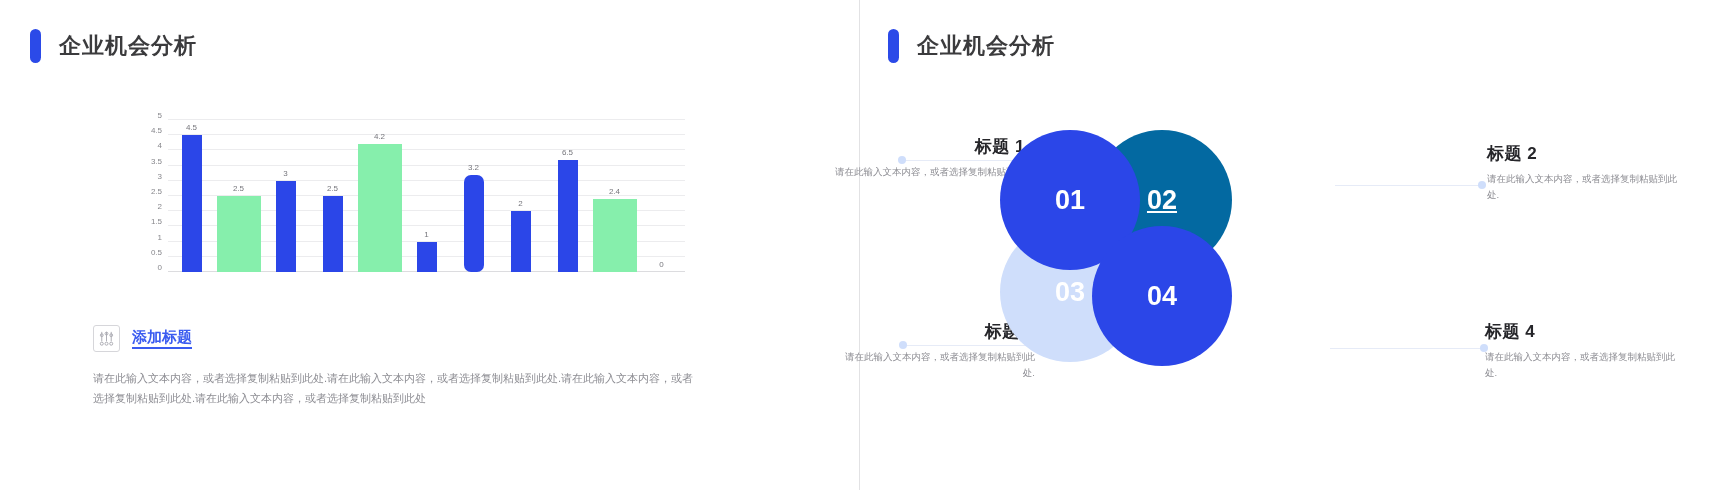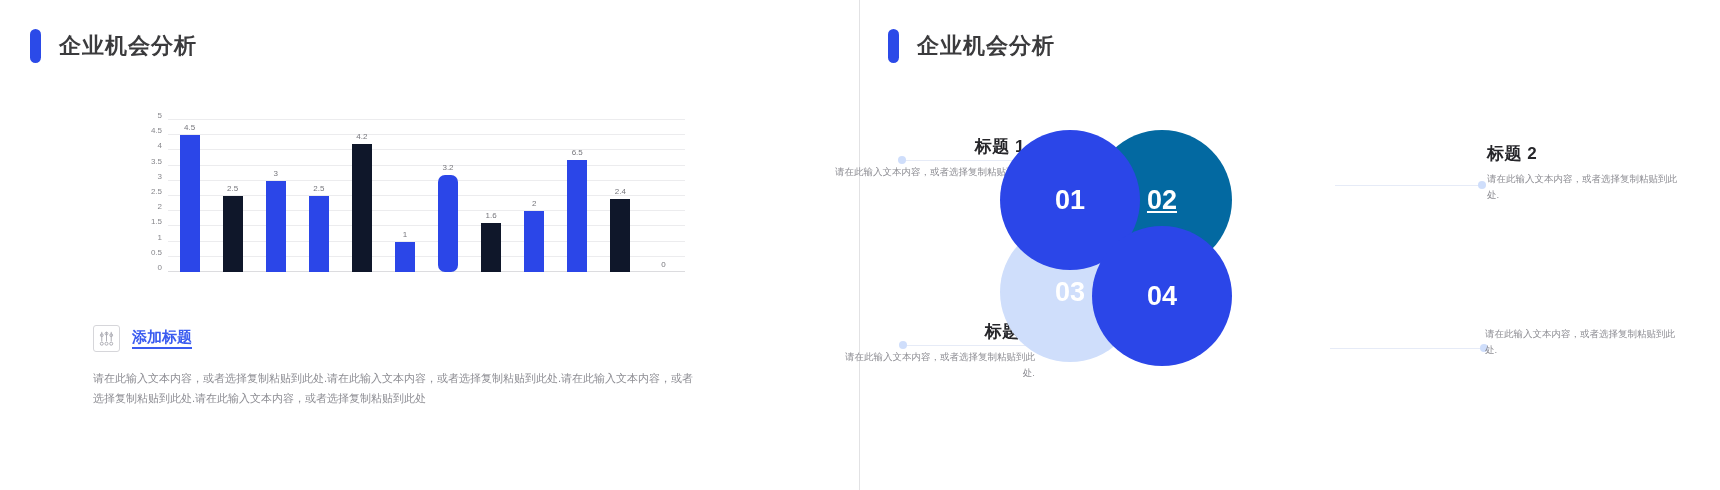--- a/index.html
+++ b/index.html
@@ -34,21 +34,21 @@
   }
   .axis-base{position:absolute;left:0;right:0;bottom:0;height:1px;background:#dcdcdf;}
   .bars{position:absolute;left:0;right:0;top:0;bottom:0;display:flex;align-items:flex-end;}
   .bar-slot{flex:1;display:flex;justify-content:center;align-items:flex-end;height:100%;position:relative;}
   .bar{width:20px;position:relative;}
   .bar .vlabel{
     position:absolute;bottom:100%;left:50%;transform:translateX(-50%);
     margin-bottom:3px;font-size:8px;color:#76767c;white-space:nowrap;
   }
   .bar.dark{background:#2b46e8;}
-  .bar.light{background:#0f172a;}
+  .bar.light{background:#86efac;padding-left:24px;}
   .bar.zero{background:transparent;}
 
   
   .cap{position:absolute;left:93px;top:325px;width:620px;}
   .cap-head{display:flex;align-items:center;}
   .cap-icon{
     width:27px;height:27px;border:1px solid #d6d6da;border-radius:3px;
     display:flex;align-items:center;justify-content:center;box-sizing:border-box;
   }
   .cap-title{
@@ -156,25 +156,20 @@
               <div class="bar dark" style="height: 20%;">
                 <div class="vlabel">1</div>
               </div>
             </div>
             <div class="bar-slot">
               <div class="bar dark" style="height: 64%; border-radius: 7px;">
                 <div class="vlabel">3.2</div>
               </div>
             </div>
             <div class="bar-slot">
-              <div class="bar light" style="height: 32%;">
-                <div class="vlabel">1.6</div>
-              </div>
-            </div>
-            <div class="bar-slot">
               <div class="bar dark" style="height: 40%;">
                 <div class="vlabel">2</div>
               </div>
             </div>
             <div class="bar-slot">
               <div class="bar dark" style="height: 74%;">
                 <div class="vlabel">6.5</div>
               </div>
             </div>
             <div class="bar-slot">
@@ -257,16 +252,17 @@
     <div class="c-title">标题 2</div>
     <div class="c-desc">请在此输入文本内容，或者选择复制粘贴到此处.</div>
   </div>
 
   <div class="callout right-align co3">
     <div class="c-title">标题 3</div>
     <div class="c-desc">请在此输入文本内容，或者选择复制粘贴到此处.</div>
   </div>
 
   <div class="callout co4">
+    <div class="c-title">标题 4</div>
     <div class="c-desc">请在此输入文本内容，或者选择复制粘贴到此处.</div>
   </div>
 
 </div>
 
 </body></html>

